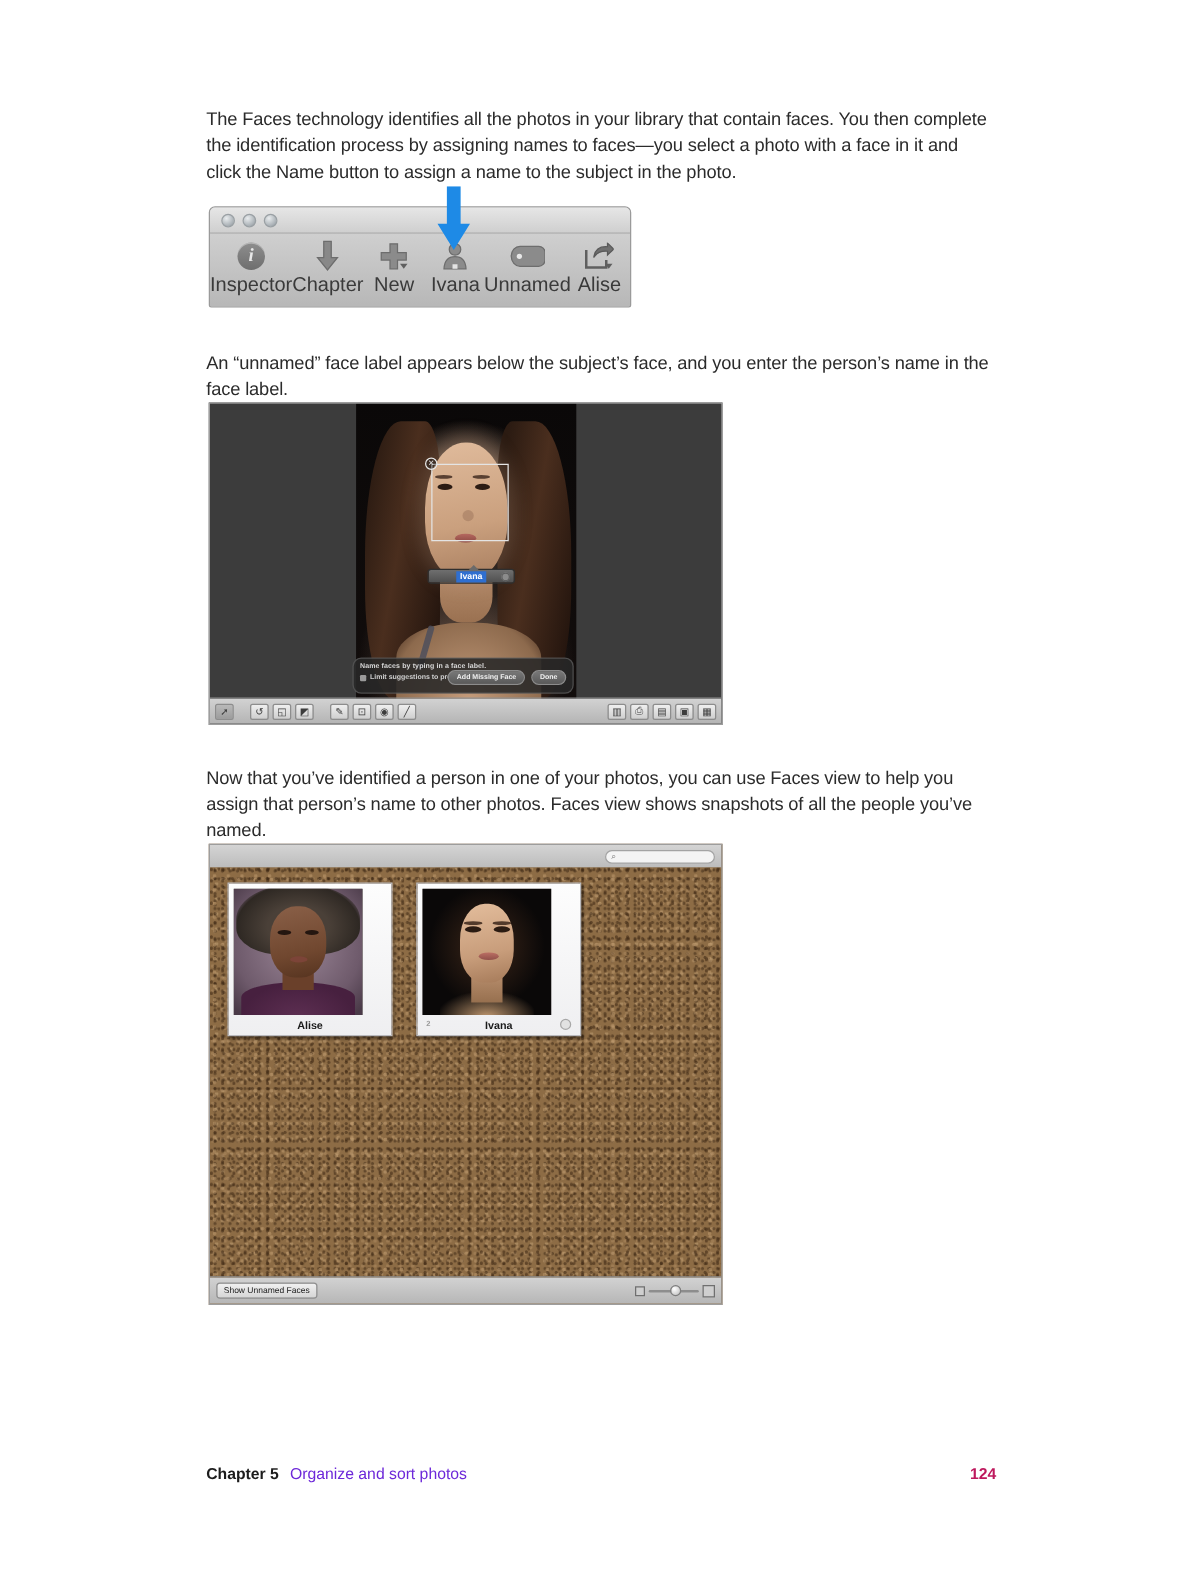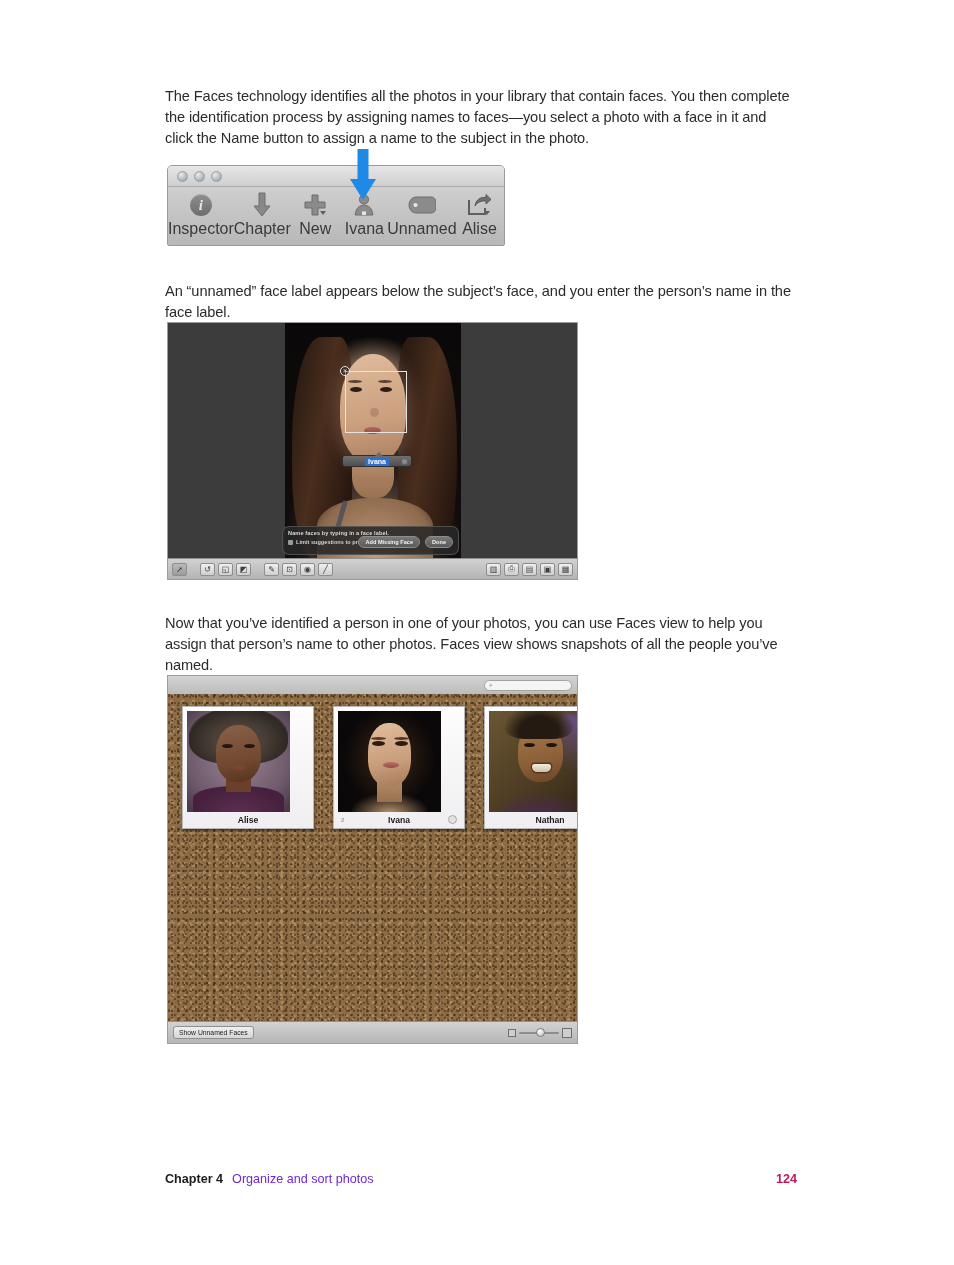--- a/index.html
+++ b/index.html
@@ -775,48 +775,33 @@
           <div class="pb-eye-r"></div>
           <div class="pb-lips"></div>
         </div>
         <div class="snap-name">
           <span class="snap-badge-l">2</span>
           <span>Ivana</span>
           <span class="snap-badge-r"><span class="ring"></span></span>
         </div>
       </div>
 
-      <div class="snapshot">
-        <div class="snap-photo">
-          <div class="pc"></div>
-          <div class="pc-glow"></div>
-          <div class="pc-shirt"></div>
-          <div class="pc-face"></div>
-          <div class="pc-hair"></div>
-          <div class="pc-eye-l"></div>
-          <div class="pc-eye-r"></div>
-          <div class="pc-teeth"></div>
-        </div>
-        <div class="snap-name">
-          <span>Nathan</span>
-        </div>
-      </div>
 
     </div>
   </div>
 
   <div class="fc-bottombar">
     <span class="fc-unnamed-btn">Show Unnamed Faces</span>
     <div class="fc-zoom">
       <span class="zoom-sm"></span>
       <span class="zoom-track">
         <span class="zoom-knob"></span>
       </span>
       <span class="zoom-lg"></span>
     </div>
   </div>
 </div>
 
 <div class="footer">
-  <span class="footer-chapter">Chapter 4</span>
+  <span class="footer-chapter">Chapter 5</span>
   <span class="footer-link">Organize and sort photos</span>
   <span class="footer-page">124</span>
 </div>
 
 </body></html>

